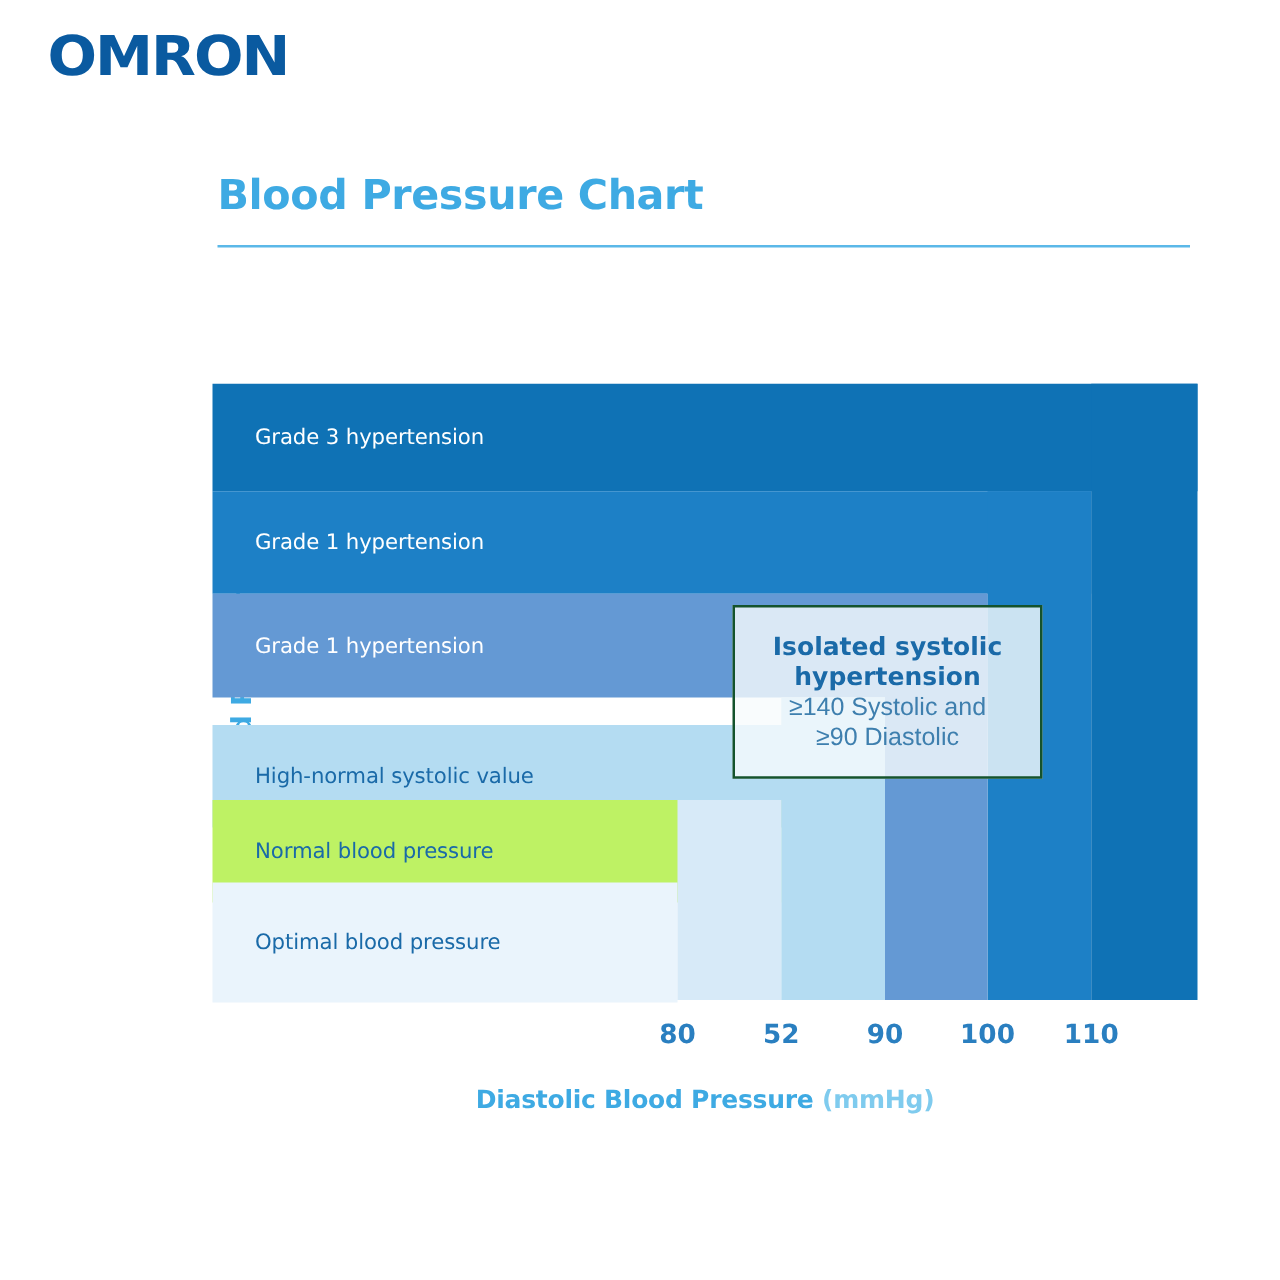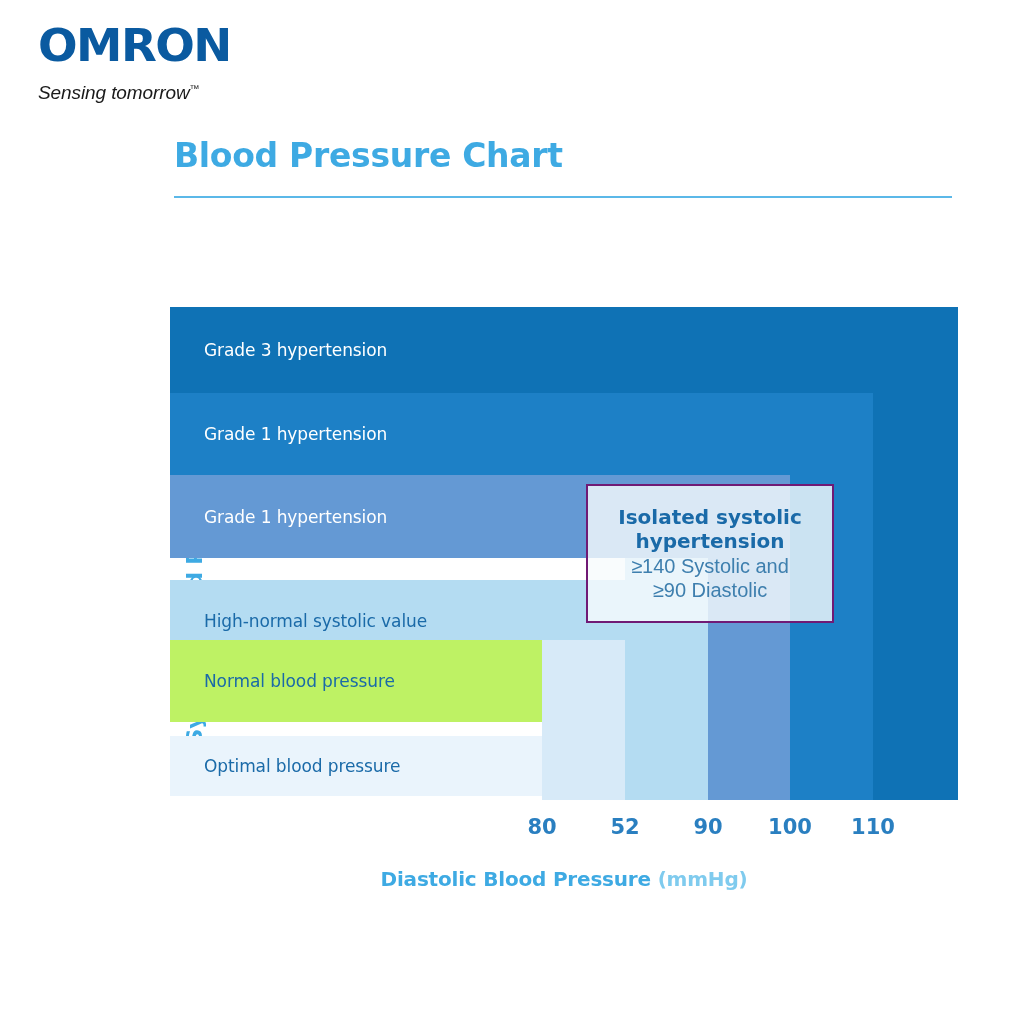--- a/index.html
+++ b/index.html
@@ -142,21 +142,21 @@
   }
   #x-axis-title .unit { color: #7fcbee; font-weight: 700; }
 
   
   #callout {
     position: absolute;
     left: 586px;
     top: 484px;
     width: 248px;
     height: 139px;
-    border: 2px solid #701a75;
+    border: 2px solid #14532d;
     background: rgba(247,251,253,0.80);
     box-sizing: border-box;
     display: flex;
     flex-direction: column;
     align-items: center;
     justify-content: center;
     text-align: center;
     line-height: 1.22;
   }
   #callout .co-head {
@@ -170,21 +170,20 @@
     font-weight: 400;
     color: #3e7fae;
     font-family: "Liberation Sans", sans-serif;
   }
 </style>
 </head>
 <body>
 
 <div id="brand">
   <div id="omron-logo">OMRON</div>
-  <div id="omron-tagline"><span>Sensing tomorrow</span><span class="tm">™</span></div>
 </div>
 
 <div id="chart-title">Blood Pressure Chart</div>
 <div id="title-rule"></div>
 
 <div id="chart">
 
   <div id="plot">
 
     <div id="y-axis-title"><span>Systolic Blood Pressure</span> <span class="unit">(mmHg)</span></div>
@@ -202,21 +201,21 @@
     </div>
 
     <div class="band" style="top:251px; height:82px;  width:538px; background:#b4dcf2;margin-top:22px;">
       <span class="band-label" style="color:#1a6aa8">High-normal systolic value</span>
     </div>
 
     <div class="band" style="top:333px; height:82px;  width:455px; background:#bef264;">
       <span class="band-label" style="color:#1a6aa8">Normal blood pressure</span>
     </div>
 
-    <div class="band" style="top:429px; height:60px;  width:372px; background:#eaf4fc;">
+    <div class="band" style="top:399px; height:96px;  width:372px; background:#eaf4fc;">
       <span class="band-label" style="color:#1a6aa8">Optimal blood pressure</span>
     </div>
 
     <div class="band" style="top:86px;  height:407px; width:703px; left:620px; width:83px; background:#1d80c6;"></div>
     <div class="band" style="top:168px; height:325px; left:538px; width:82px; background:#6499d4;"></div>
     <div class="band" style="top:251px; height:242px; left:455px; width:83px; background:#b4dcf2;"></div>
     <div class="band" style="top:333px; height:160px; left:372px; width:83px; background:#d7eaf8;"></div>
     <div class="band" style="top:0px;   height:493px; left:703px; width:85px; background:#0f72b5;"></div>
 
     <div class="x-tick" style="left:372px">80</div>

